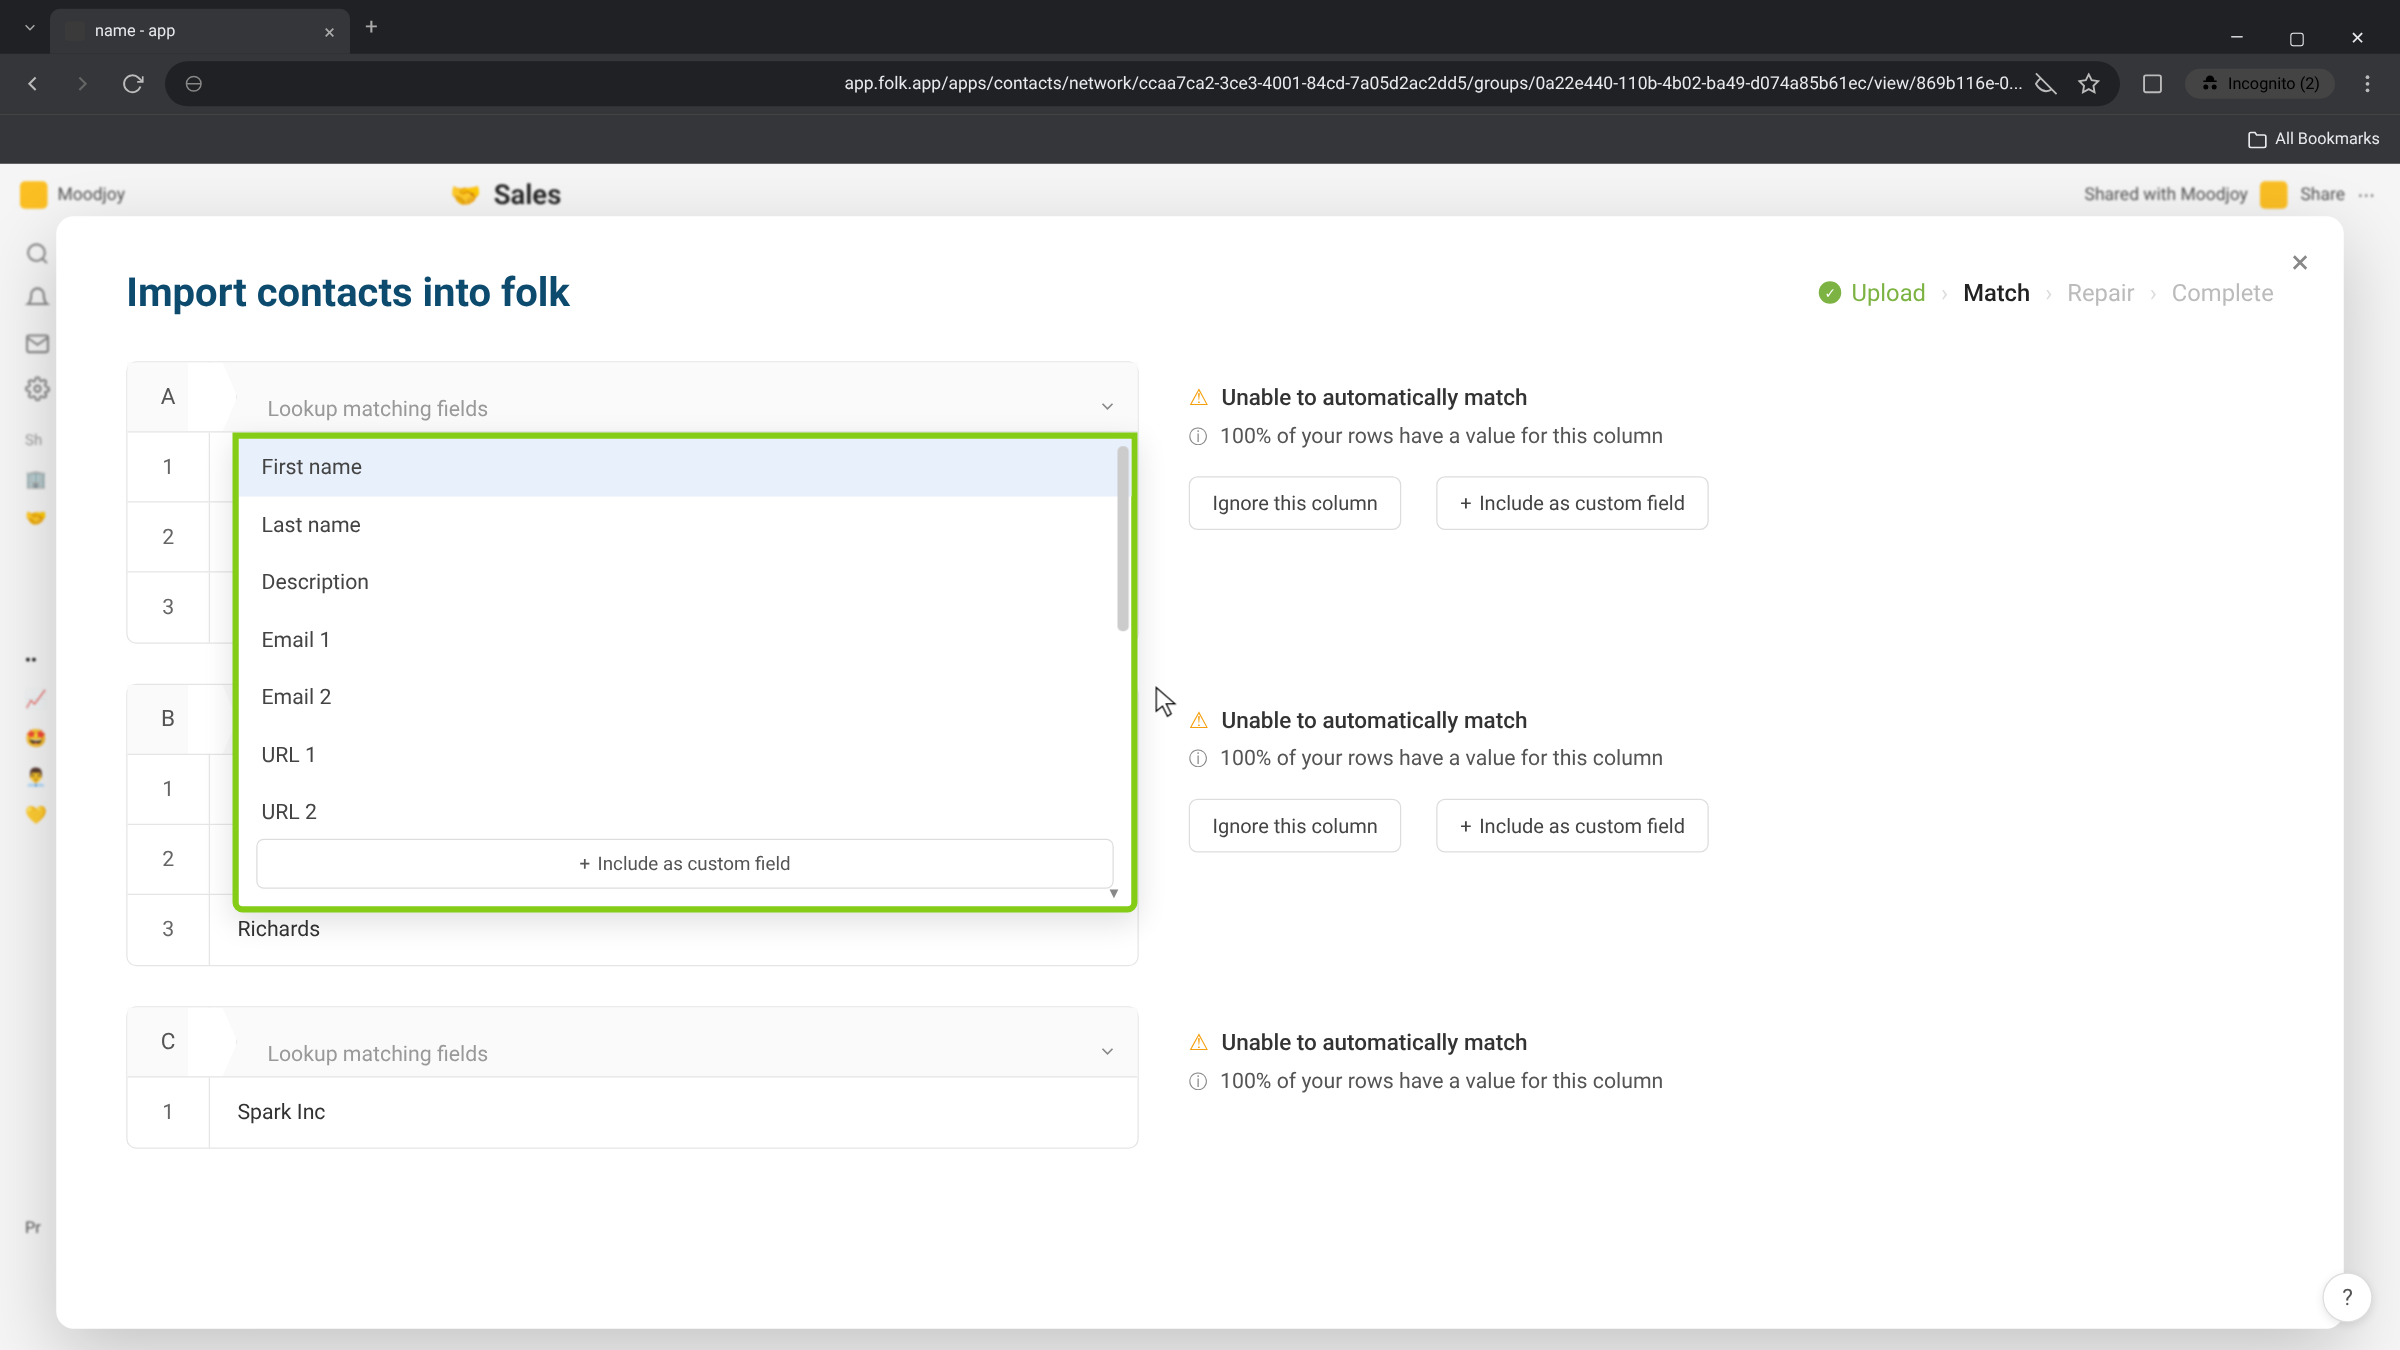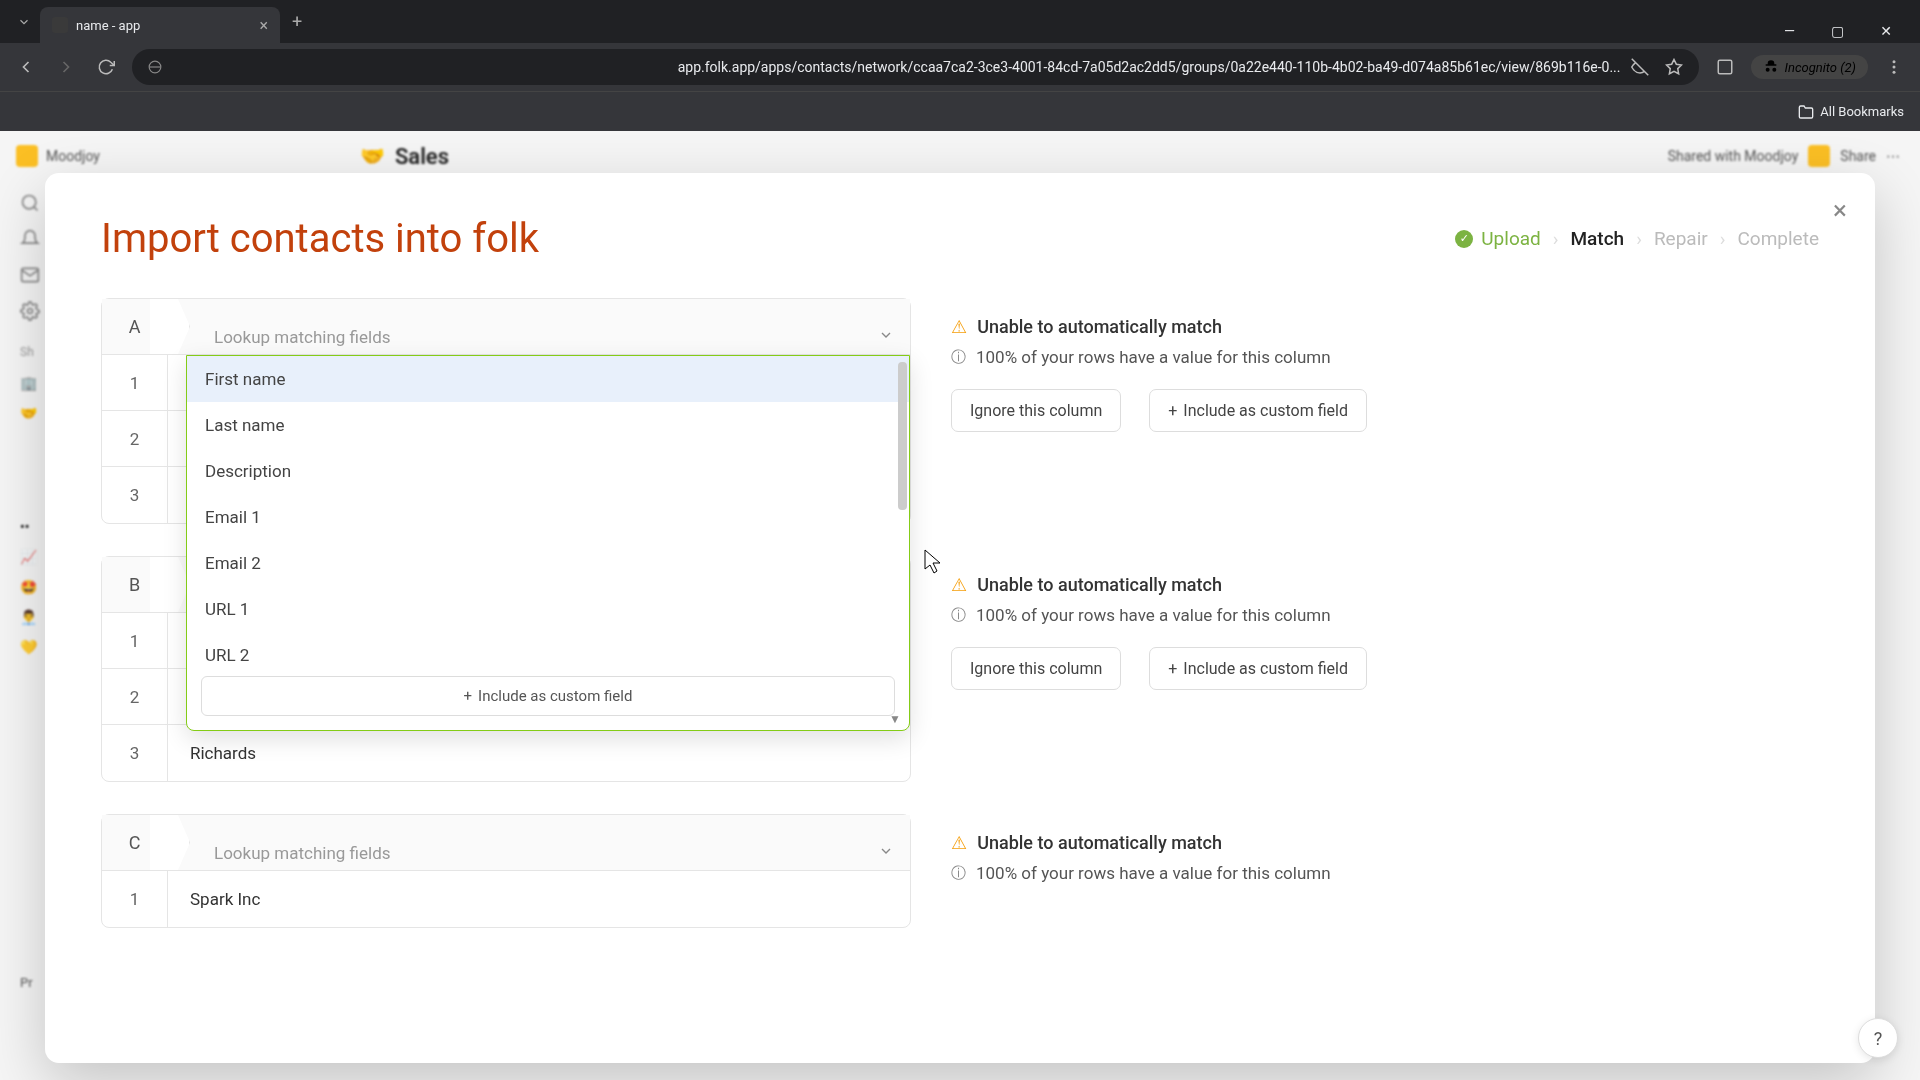--- a/index.html
+++ b/index.html
@@ -16,21 +16,21 @@
     .window-controls { margin-left: auto; display: flex; gap: 20px; padding-right: 12px; color: #e8eaed; }
     .window-controls span { cursor: pointer; font-size: 14px; padding: 4px 8px; }
     
     
     .url-bar-row { background: #35363a; height: 48px; display: flex; align-items: center; padding: 0 12px; gap: 12px; }
     .nav-icon { color: #bbb; cursor: pointer; display: flex; align-items: center; justify-content: center; width: 28px; height: 28px; }
     .nav-icon.disabled { color: #666; }
     .url-field { flex: 1; background: #202124; border-radius: 20px; height: 36px; display: flex; align-items: center; padding: 0 16px; color: #e8eaed; font-size: 14px; gap: 10px; text-align: right; }
     .url-text { flex: 1; overflow: hidden; white-space: nowrap; text-overflow: ellipsis; }
     .url-icons { display: flex; gap: 16px; align-items: center; color: #bbb; }
-    .incognito-badge { background: #444; border-radius: 14px; padding: 4px 12px; font-size: 13px; display: flex; align-items: center; gap: 6px; font-style: italic; }
+    .incognito-badge { background: #444; border-radius: 14px; padding: 4px 12px; font-size: 13px; display: flex; align-items: center; gap: 6px; }
     
     
     .bookmarks-bar { background: #35363a; height: 40px; display: flex; align-items: center; justify-content: flex-end; padding: 0 16px; color: #e8eaed; font-size: 13px; border-top: 1px solid #444; }
     .bookmarks-bar .bm-item { display: flex; align-items: center; gap: 6px; cursor: pointer; }
     
     
     .app-container { position: relative; height: 949px; background: #f5f5f5; }
     .app-bg { position: absolute; inset: 0; filter: blur(1px); }
     .sidebar-full { position: absolute; left: 0; top: 0; width: 330px; height: 100%; }
     .sidebar-workspace { height: 50px; display: flex; align-items: center; padding: 0 16px; font-size: 14px; color: #555; gap: 8px; }
@@ -47,21 +47,21 @@
     .app-header .page-title { font-size: 22px; font-weight: 600; color: #222; }
     .header-right { margin-left: auto; display: flex; align-items: center; gap: 10px; font-size: 14px; color: #555; }
     .hr-avatar { width: 22px; height: 22px; background: #fbbf24; border-radius: 4px; display: inline-block; }
     
     
     .modal-overlay { position: absolute; inset: 0; display: flex; justify-content: center; padding-top: 42px; }
     .modal { width: 1830px; background: #fff; border-radius: 14px; box-shadow: 0 20px 60px rgba(0,0,0,0.2); height: 890px; overflow: hidden; position: relative; }
     .modal-close { position: absolute; top: 22px; right: 28px; font-size: 26px; color: #888; cursor: pointer; background: none; border: none; }
     
     .modal-header { padding: 42px 56px 24px; display: flex; align-items: center; }
-    .modal-title { font-size: 40px; font-weight: 400; color: #c2410c; }
+    .modal-title { font-size: 32px; font-weight: 700; color: #0c4a6e; }
     .stepper { margin-left: auto; display: flex; align-items: center; gap: 12px; font-size: 19px; }
     .step { display: flex; align-items: center; gap: 8px; color: #bbb; }
     .step.done { color: #7cb342; }
     .step.active { color: #222; font-weight: 500; }
     .step-check { width: 18px; height: 18px; border-radius: 50%; background: #7cb342; color: #fff; display: flex; align-items: center; justify-content: center; font-size: 11px; }
     .step-chevron { color: #ddd; }
     
     .modal-body { padding: 12px 56px; display: flex; flex-direction: column; gap: 32px; }
     
     .column-card { display: flex; gap: 40px; }
@@ -76,21 +76,21 @@
     .pt-header-content { flex: 1; position: relative; display: flex; align-items: center; }
     .pt-header-chevron-bg { position: absolute; left: -18px; top: 0; height: 100%; width: 40px; background: #fff; clip-path: polygon(0 0, 70% 0, 100% 50%, 70% 100%, 0 100%); border-right: 1px solid #e5e5e5; }
     .lookup-select { flex: 1; margin-left: 30px; height: 40px; display: flex; align-items: flex-end; padding: 0 16px; font-size: 17px; color: #999; position: relative; cursor: pointer; }
     .lookup-select.open { border-radius: 6px; }
     .lookup-chevron { margin-left: auto; color: #888; }
     .pt-data-row { height: 56px; }
     .pt-row-num { width: 66px; display: flex; align-items: center; justify-content: center; font-size: 17px; color: #666; border-right: 1px solid #e5e5e5; }
     .pt-cell { flex: 1; display: flex; align-items: center; padding: 0 22px; font-size: 17px; color: #333; }
     
     
-    .dropdown-menu { position: absolute; top: 56px; left: 0px; right: 0px; background: #fff; border: 1px solid #84cc16; border-radius: 0 0 8px 8px; box-shadow: 0 8px 24px rgba(0,0,0,0.12); z-index: 100; padding-bottom: 14px; }
+    .dropdown-menu { position: absolute; top: 56px; left: 0px; right: 0px; background: #fff; border: 5px solid #84cc16; border-radius: 0 0 8px 8px; box-shadow: 0 8px 24px rgba(0,0,0,0.12); z-index: 100; padding-bottom: 14px; }
     .dropdown-scroll { max-height: 310px; overflow-y: auto; }
     .dd-item { padding: 13px 18px; font-size: 17px; color: #444; cursor: pointer; }
     .dd-item.highlighted { background: #e8f0fb; }
     .dd-include { margin: 10px 14px 0; padding: 10px; border: 1px solid #ddd; border-radius: 6px; font-size: 15px; color: #555; text-align: center; cursor: pointer; display: flex; align-items: center; justify-content: center; gap: 6px; }
     .dd-arrow { position: absolute; bottom: 4px; right: 8px; font-size: 12px; color: #888; }
     .dd-scrollbar-thumb { position: absolute; right: 2px; top: 6px; width: 9px; height: 148px; background: #ccc; border-radius: 4px; }
     
     .status-line { display: flex; align-items: center; gap: 10px; font-size: 17px; color: #555; margin-bottom: 10px; }
     .status-warn { color: #f59e0b; font-size: 18px; }
     .status-info { color: #888; font-size: 15px; }

